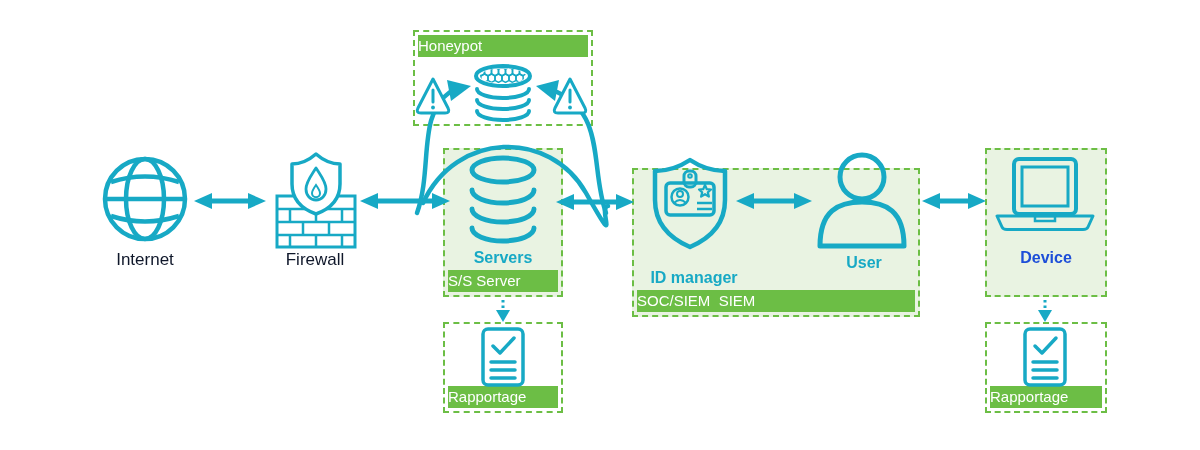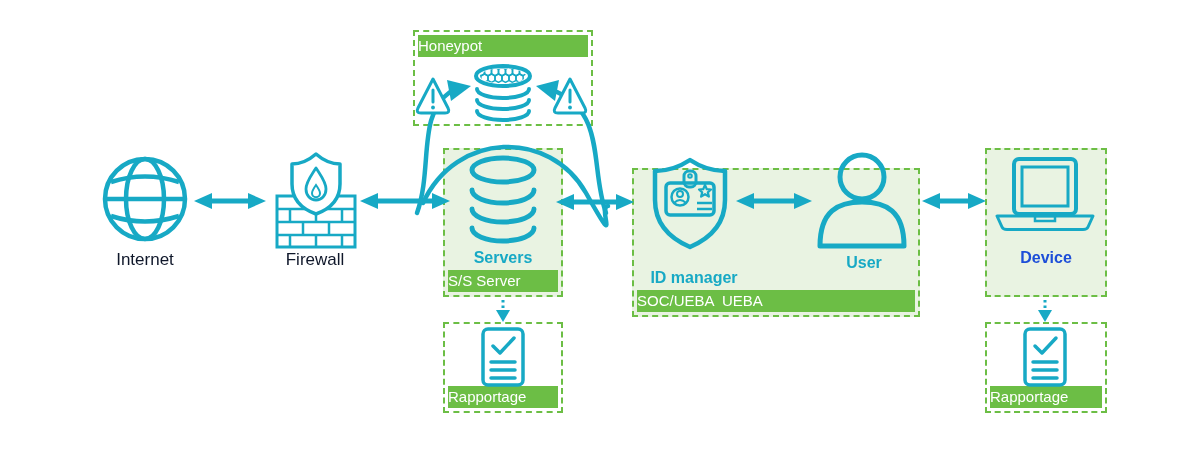--- a/index.html
+++ b/index.html
@@ -38,21 +38,21 @@
   </div>
 
   <div class="box fill" style="left:443px; top:148px; width:120px; height:149px;">
     <div class="nodelabel" style="left:0; right:0; bottom:28px;">Servers</div>
     <div class="bar bottom">S/S Server</div>
   </div>
 
   <div class="box fill" style="left:632px; top:148px; width:288px; height:149px;margin-top:20px;">
     <div class="nodelabel" style="left:0; width:120px; bottom:28px;">ID manager</div>
     <div class="nodelabel" style="left:172px; width:116px; bottom:43px;">User</div>
-    <div class="bar bottom">SOC/UEBA  UEBA</div>
+    <div class="bar bottom">SOC/SIEM  SIEM</div>
   </div>
 
   <div class="box fill" style="left:985px; top:148px; width:122px; height:149px;">
     <div class="nodelabel light" style="left:0; right:0; bottom:28px;">Device</div>
   </div>
 
   <div class="box white" style="left:443px; top:322px; width:120px; height:91px;">
     <div class="bar bottom">Rapportage</div>
   </div>
 

